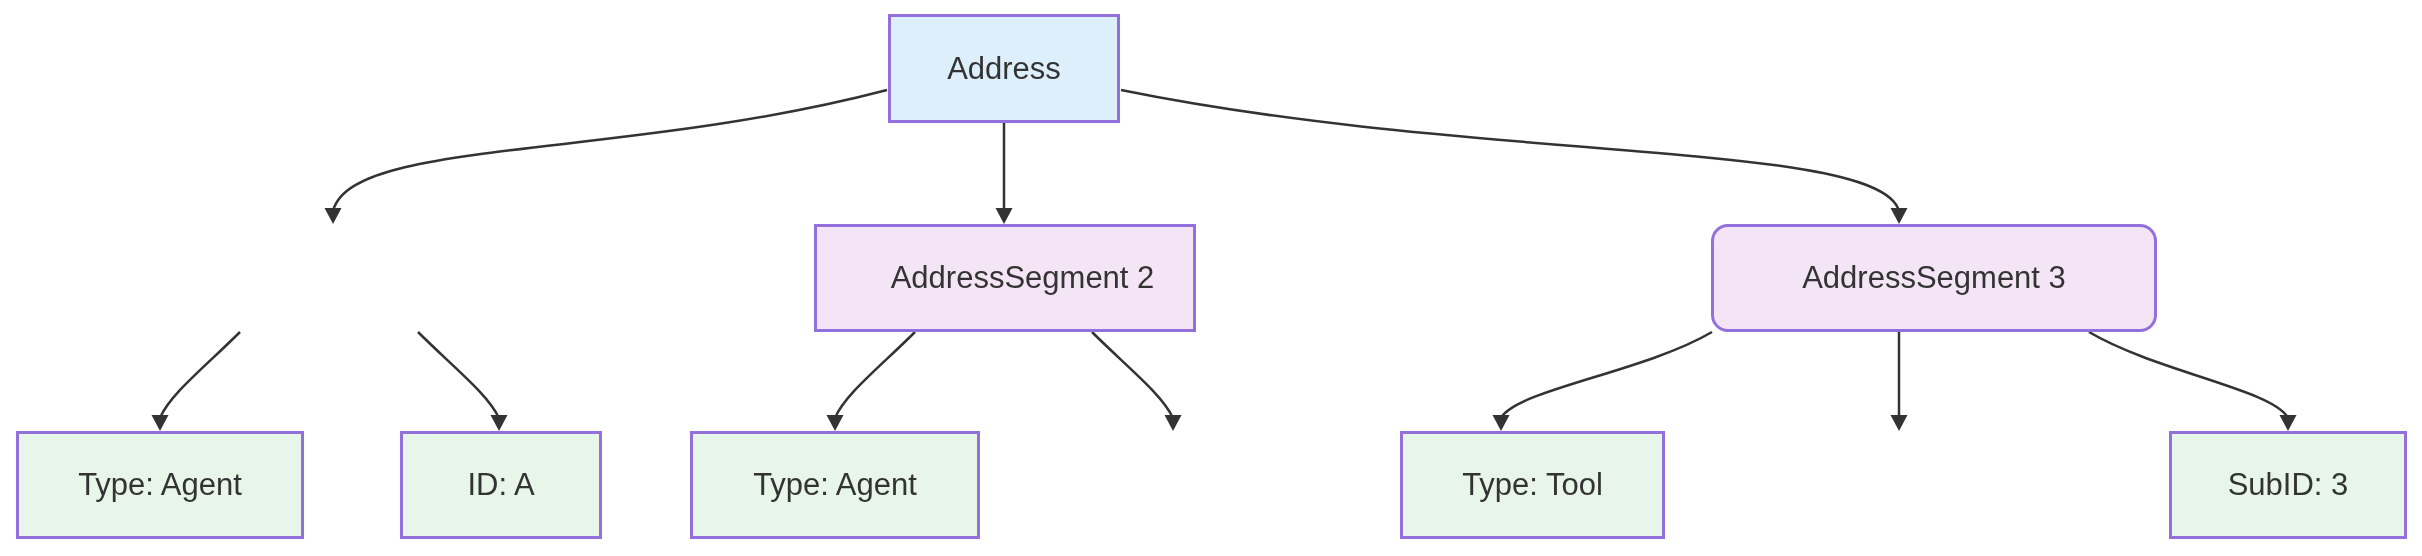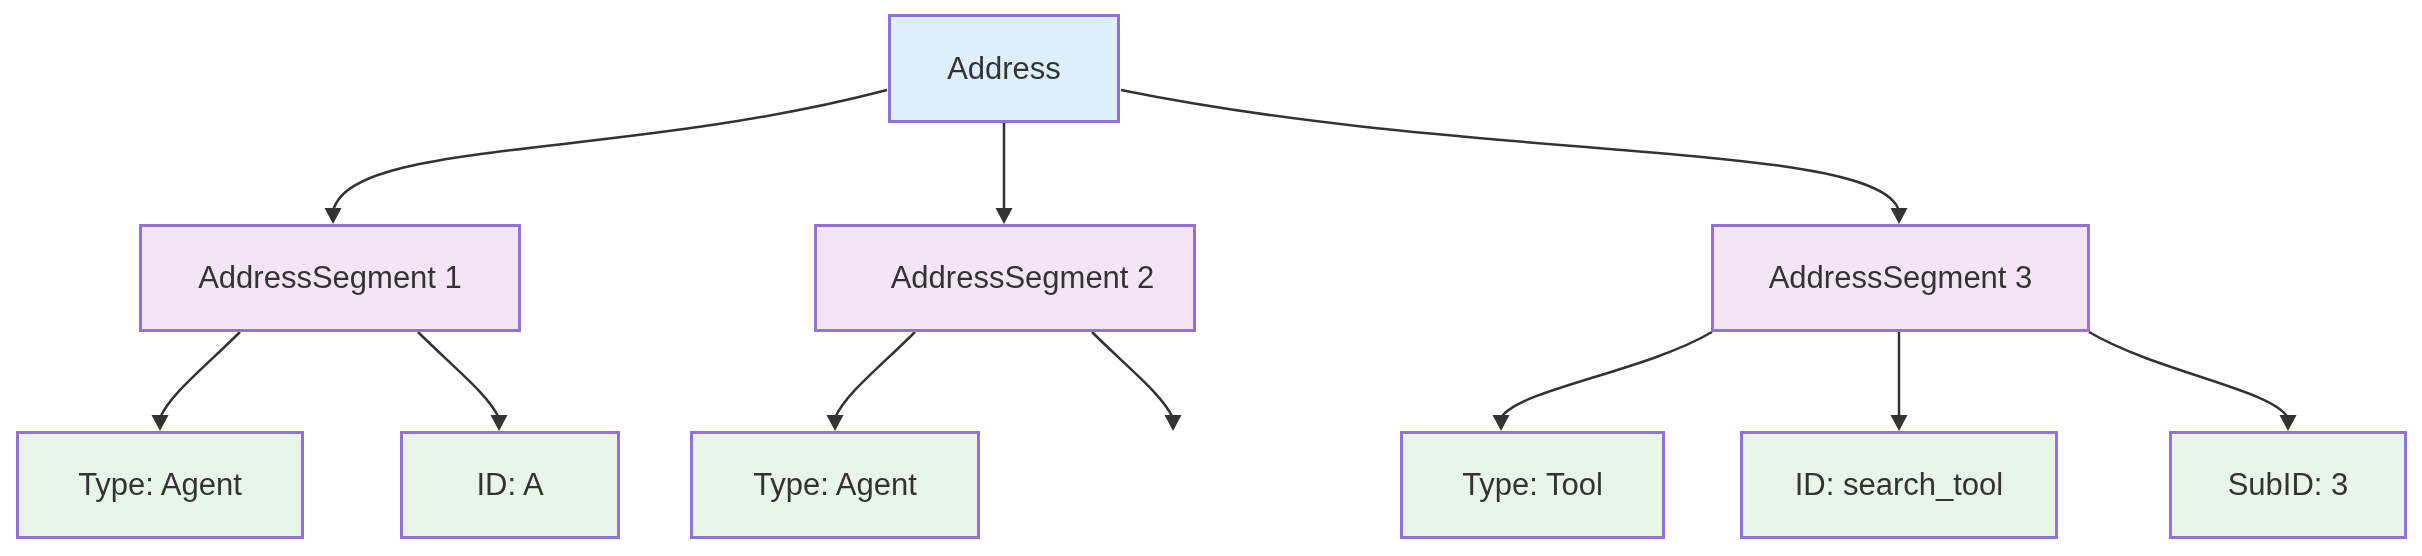--- a/index.html
+++ b/index.html
@@ -97,42 +97,36 @@
     <g>
       <path class="edge-path" d="M 2089 332 C 2157 372, 2274 390, 2288 418"></path>
       <polygon class="arrowhead" points="2279.5,415 2296.5,415 2288,431"></polygon>
     </g>
   </svg>
 
   <div class="node node-root" style="left:888px; top:14px; width:232px; height:109px;">
     <span>Address</span>
   </div>
 
-  <div class="node node-segment" style="left:139px; top:224px; width:382px; height:108px;">
-    <span>AddressSegment 1</span>
-  </div>
   <div class="node node-segment" style="left:814px; top:224px; width:382px; height:108px;padding-left:35px;">
     <span>AddressSegment 2</span>
   </div>
-  <div class="node node-segment" style="left:1711px; top:224px; width:379px; height:108px;">
+  <div class="node node-segment" style="left:1711px; top:224px; width:446px; height:108px;border-radius:17px;">
     <span>AddressSegment 3</span>
   </div>
 
   <div class="node node-leaf" style="left:16px; top:431px; width:288px; height:108px;">
     <span>Type: Agent</span>
   </div>
-  <div class="node node-leaf" style="left:400px; top:431px; width:220px; height:108px;">
+  <div class="node node-leaf" style="left:400px; top:431px; width:202px; height:108px;">
     <span>ID: A</span>
   </div>
   <div class="node node-leaf" style="left:690px; top:431px; width:290px; height:108px;">
     <span>Type: Agent</span>
   </div>
   <div class="node node-leaf" style="left:1368px; top:431px; width:265px; height:108px;margin-left:32px;">
     <span>Type: Tool</span>
   </div>
-  <div class="node node-leaf" style="left:1740px; top:431px; width:318px; height:108px;">
-    <span>ID: search_tool</span>
-  </div>
   <div class="node node-leaf" style="left:2169px; top:431px; width:238px; height:108px;">
     <span>SubID: 3</span>
   </div>
 
 </div>
 
 </body></html>

